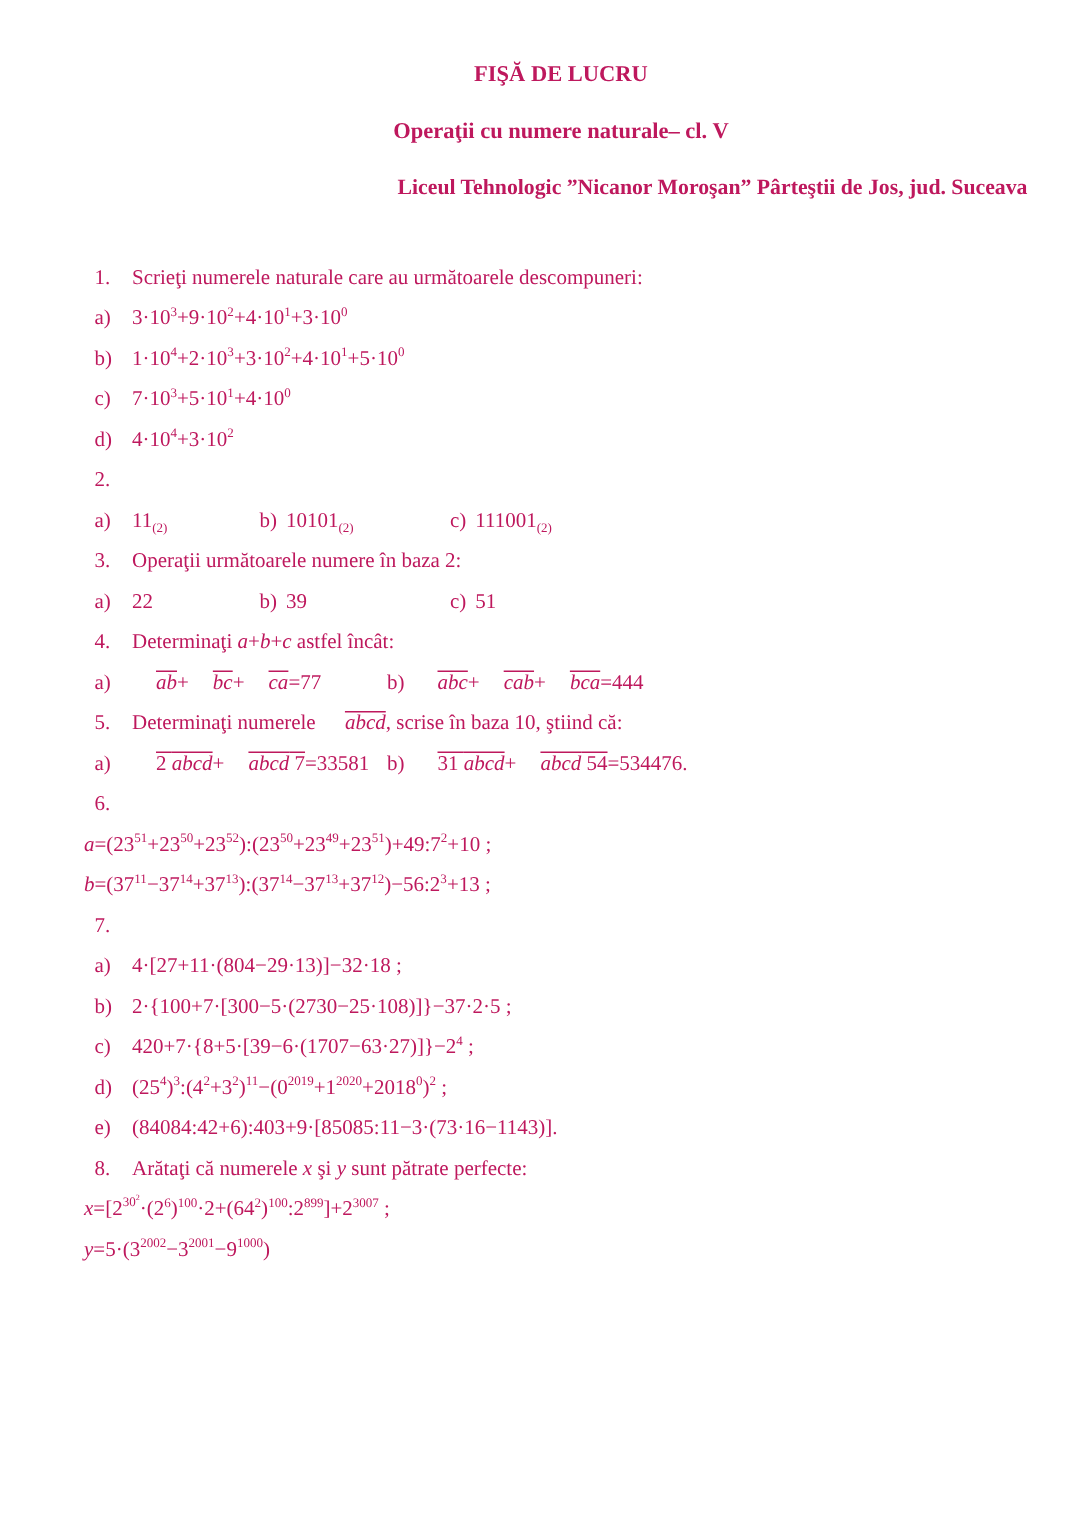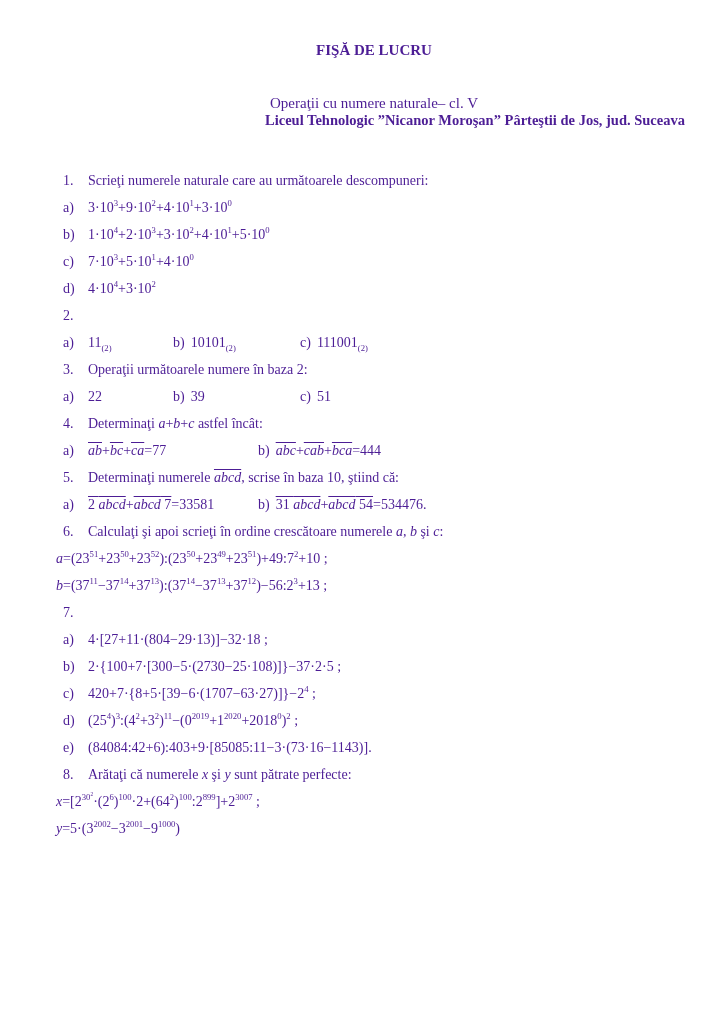--- a/index.html
+++ b/index.html
@@ -2,50 +2,51 @@
 <html><head>
 <meta charset="utf-8">
 <style>
   html, body { margin: 0; padding: 0; background: #e8e8e8; }
   .page {
     position: relative;
     width: 724px;
     height: 1024px;
     margin: 0 auto;
     background: #ffffff;
-    color: #4c1d95;
+    color: #be185d;
     font-family: "Liberation Serif", "DejaVu Serif", serif;
     font-size: 14px;
     box-sizing: border-box;
     padding: 36px 39px 0 63px;
     overflow: hidden;
   }
   
   .hdr-title {
     text-align: center;
     font-weight: bold;
     font-size: 15px;
     margin-top: 6px;
   }
   .hdr-subtitle {
     text-align: center;
-    font-weight: normal;
+    font-weight: bold;
     font-size: 15px;
-    margin-top: 36px;
+    margin-top: 21px;
   }
   .hdr-prof {
     text-align: right;
     font-weight: bold;
     font-size: 14.5px;
     margin-top: 20px;
   }
   .hdr-school {
     text-align: right;
     font-weight: bold;
     font-size: 14.5px;
+    margin-top: 20px;
   }
   
   main { display: block; margin-top: 44px; }
   .line {
     display: flex;
     align-items: baseline;
     min-height: 27px;
   }
   .num {
     display: inline-block;
@@ -63,21 +64,21 @@
   .opt .lbl { margin-right: 6px; }
   .opts .opt:first-child .lbl { display: inline-block; width: 25px; flex: 0 0 25px; margin-right: 0; }
   .cols3 .opt:nth-child(1) { width: 110px; flex: 0 0 110px; }
   .cols3 .opt:nth-child(2) { width: 127px; flex: 0 0 127px; }
   .cols2 .opt:nth-child(1) { width: 195px; flex: 0 0 195px; }
   .flush { margin-left: -7px; }
   
   .val, .txt { white-space: nowrap; }
   sup { font-size: 0.62em; line-height: 0; }
   sub { font-size: 0.62em; line-height: 0; }
-  .ov { text-decoration: overline; }
+  .ov { text-decoration: overline; margin-left: 16px; }
   i { font-style: italic; }
 </style>
 </head>
 <body>
 
 <div class="page">
   <header>
     <div class="hdr-title">FIŞĂ DE LUCRU</div>
     <div class="hdr-subtitle">Operaţii cu numere naturale– cl. V</div>
     <div class="hdr-school">Liceul Tehnologic ”Nicanor Moroşan” Pârteştii de Jos, jud. Suceava</div>
@@ -161,21 +162,20 @@
           <span class="lbl">a)</span>
           <span class="val"><span class="ov">2 <i>abcd</i></span>+<span class="ov"><i>abcd</i> 7</span>=33581</span>
         </span>
         <span class="opt">
           <span class="lbl">b)</span>
           <span class="val"><span class="ov">31 <i>abcd</i></span>+<span class="ov"><i>abcd</i> 54</span>=534476.</span>
         </span>
       </div>
       <div class="line prob">
         <span class="num">6.</span>
-        <span class="txt">Calculaţi şi apoi scrieţi în ordine crescătoare numerele <i>a</i>, <i>b</i> şi <i>c</i>:</span>
       </div>
       <div class="line item flush">
         <span class="val"><i>a</i>=(23<sup>51</sup>+23<sup>50</sup>+23<sup>52</sup>):(23<sup>50</sup>+23<sup>49</sup>+23<sup>51</sup>)+49:7<sup>2</sup>+10 ;</span>
       </div>
       <div class="line item flush">
         <span class="val"><i>b</i>=(37<sup>11</sup>−37<sup>14</sup>+37<sup>13</sup>):(37<sup>14</sup>−37<sup>13</sup>+37<sup>12</sup>)−56:2<sup>3</sup>+13 ;</span>
       </div>
       <div class="line prob">
         <span class="num">7.</span>
       </div>

